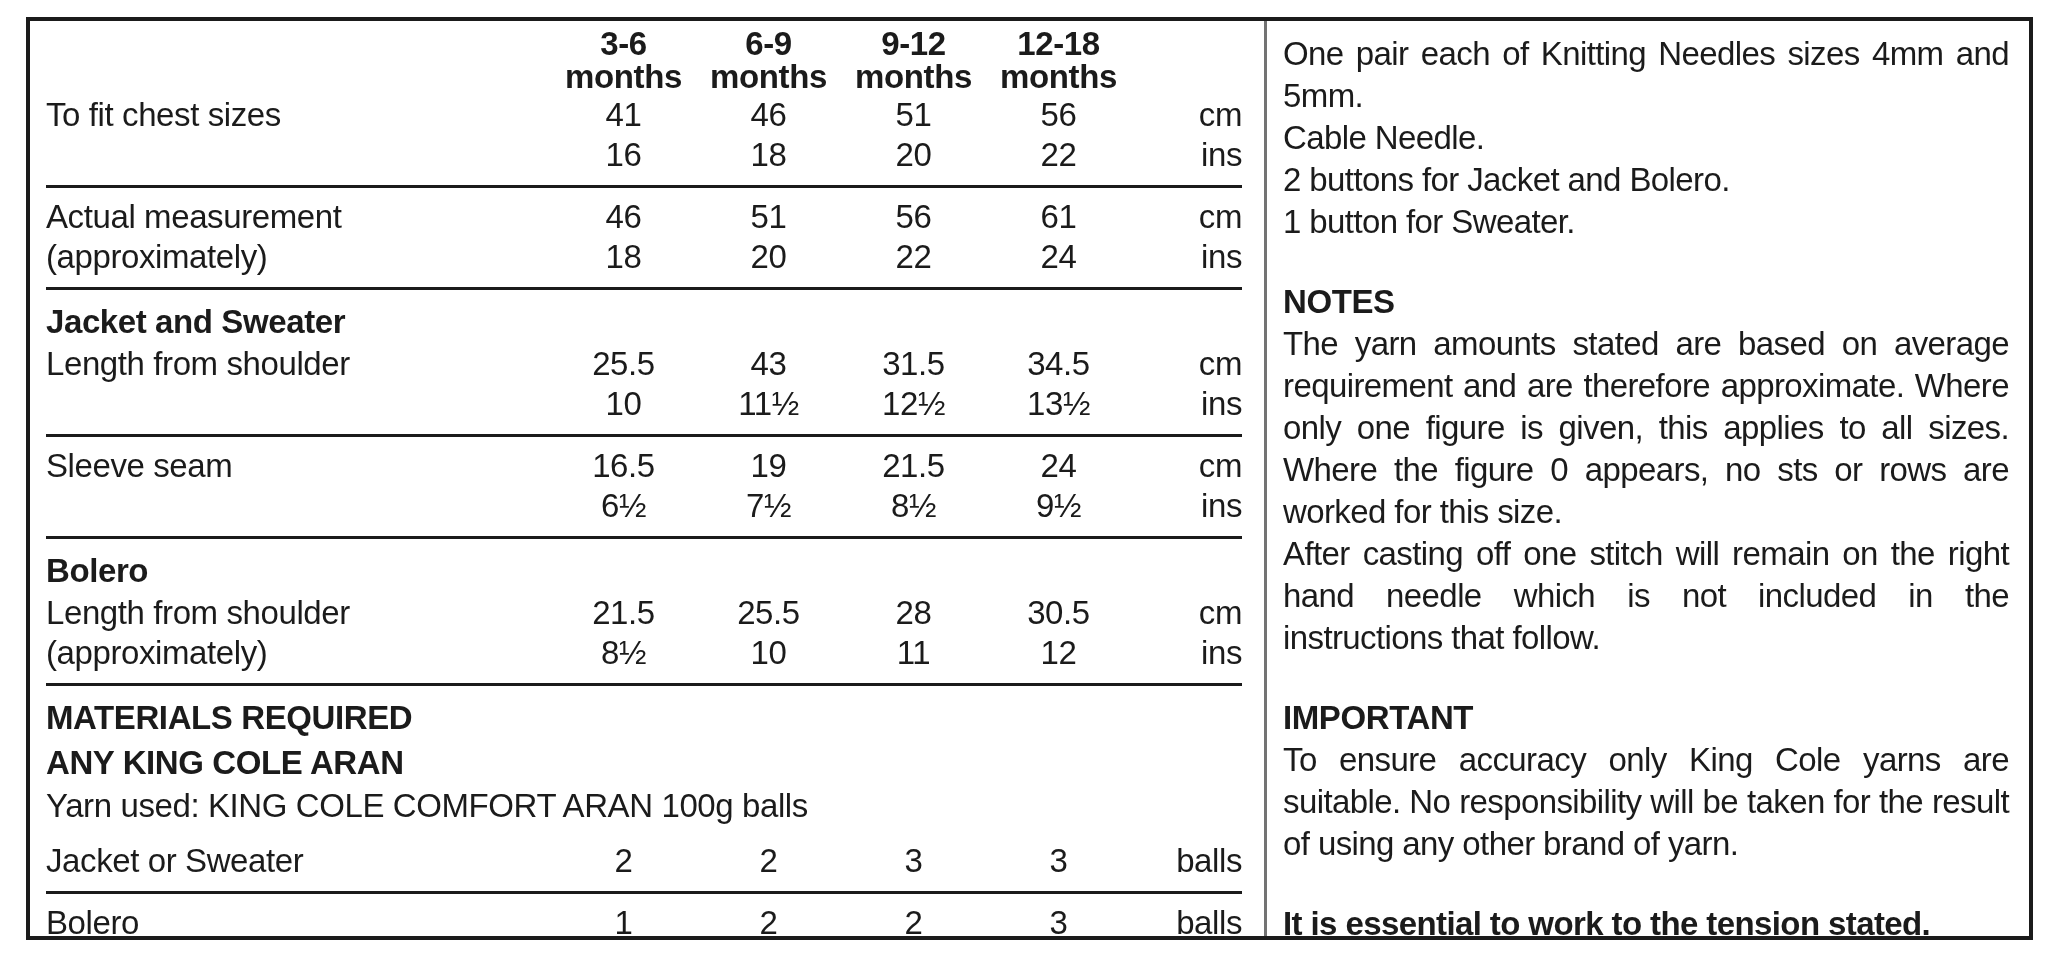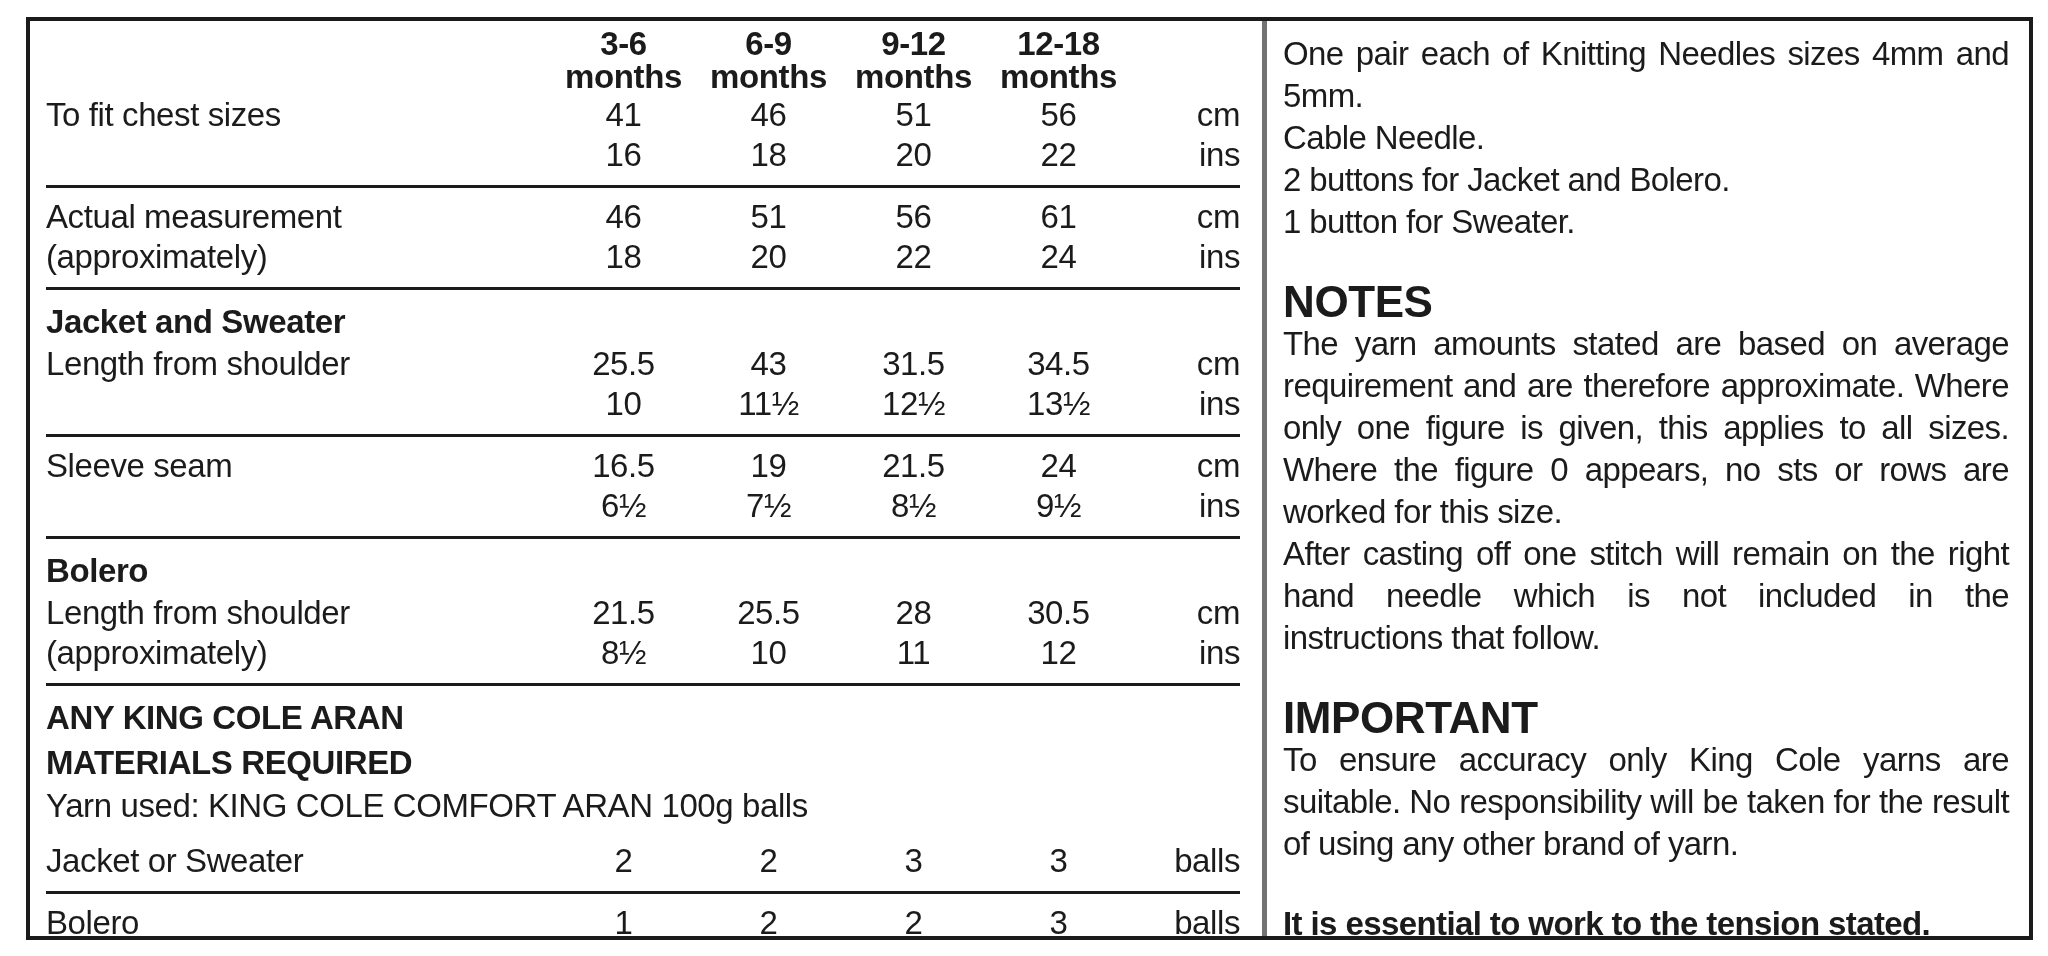--- a/index.html
+++ b/index.html
@@ -16,21 +16,21 @@
     border: 4px solid #1b1b1b;
     box-sizing: border-box;
     display: flex;
     background: #ffffff;
   }
   
   .left-panel {
     width: 1237px;
     box-sizing: border-box;
     padding: 6px 22px 0 16px;
-    border-right: 5px solid #737373;
+    border-right: 3px solid #737373;
     overflow: hidden;
   }
   table.sizes {
     border-collapse: collapse;
     table-layout: fixed;
     width: 100%;
     font-size: 33px;
     letter-spacing: -0.4px;
     color: #1b1b1b;
   }
@@ -63,21 +63,21 @@
     overflow: hidden;
   }
   .right-panel .para, .right-panel .line {
     font-size: 33px;
     line-height: 42px;
     letter-spacing: -0.6px;
     text-align: justify;
     margin: 0;
   }
   .right-panel .heading {
-    font-size: 44px;
+    font-size: 33px;
     line-height: 42px;
     font-weight: bold;
     letter-spacing: -0.4px;
     margin: 0;
   }
   .rp-gap { margin-top: 38px !important; }
   .tension { font-weight: bold; text-align: left; }
 </style>
 </head>
 <body>
@@ -227,24 +227,24 @@
         <td class="num">12</td>
         <td class="unit">ins</td>
       </tr>
       <tr class="rulerow">
             <td colspan="6">
               <div class="hr"></div>
             </td>
           </tr>
 
       <tr class="section">
+        <td colspan="6">MATERIALS REQUIRED</td>
+      </tr>
+      <tr class="section">
         <td colspan="6">ANY KING COLE ARAN</td>
-      </tr>
-      <tr class="section">
-        <td colspan="6">MATERIALS REQUIRED</td>
       </tr>
       <tr class="yarnrow">
         <td colspan="6"><span>Yarn used: </span><span class="b">KING COLE COMFORT ARAN</span><span> 100g balls</span></td>
       </tr>
       <tr class="spacer">
             <td colspan="6"></td>
           </tr>
 
       <tr>
         <td class="lab b">Jacket or Sweater</td>

